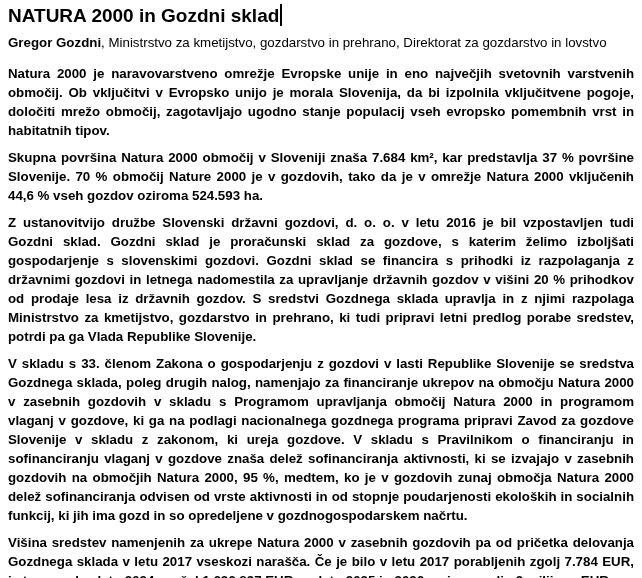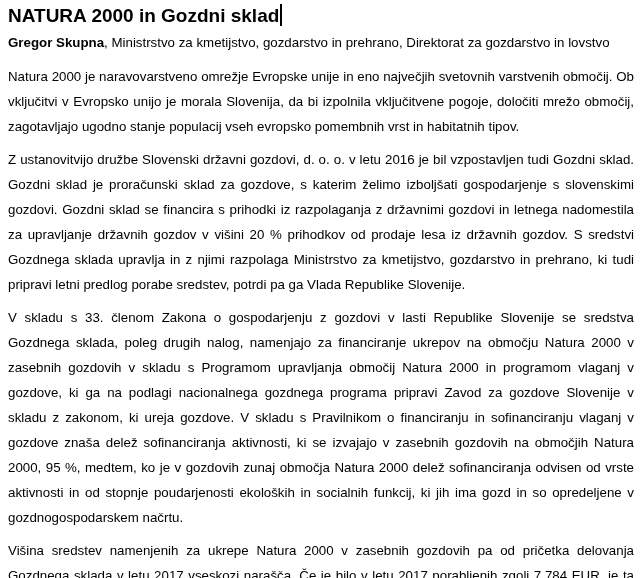--- a/index.html
+++ b/index.html
@@ -32,38 +32,40 @@
     margin-left: 1px;
   }
   .byline {
     font-size: 13.3px;
     line-height: 16px;
     margin: 0 0 13px 0;
   }
   .byline .author-name { font-weight: bold; }
   .para {
     font-size: 13.3px;
-    line-height: 25px;
+    line-height: 19px;
     text-align: justify;
     margin: 0 0 8px 0;
     word-spacing: normal;
+    font-weight: bold;
   }
   .para:last-child { margin-bottom: 12px; }
 </style>
 </head>
 <body>
 
 <div class="page">
 
   <h1 class="title"><span>NATURA 2000 in Gozdni sklad</span><span class="caret"></span></h1>
 
-  <p class="byline"><span class="author-name">Gregor Skupna</span><span>, Ministrstvo za kmetijstvo, gozdarstvo in prehrano, Direktorat za gozdarstvo in lovstvo</span></p>
+  <p class="byline"><span class="author-name">Gregor Gozdni</span><span>, Ministrstvo za kmetijstvo, gozdarstvo in prehrano, Direktorat za gozdarstvo in lovstvo</span></p>
 
   <p class="para">Natura 2000 je naravovarstveno omrežje Evropske unije in eno največjih svetovnih varstvenih območij. Ob vključitvi v Evropsko unijo je morala Slovenija, da bi izpolnila vključitvene pogoje, določiti mrežo območij, zagotavljajo ugodno stanje populacij vseh evropsko pomembnih vrst in habitatnih tipov.</p>
 
+  <p class="para">Skupna površina Natura 2000 območij v Sloveniji znaša 7.684 km², kar predstavlja 37 % površine Slovenije. 70 % območij Nature 2000 je v gozdovih, tako da je v omrežje Natura 2000 vključenih 44,6 % vseh gozdov oziroma 524.593 ha.</p>
 
   <p class="para">Z ustanovitvijo družbe Slovenski državni gozdovi, d. o. o. v letu 2016 je bil vzpostavljen tudi Gozdni sklad. Gozdni sklad je proračunski sklad za gozdove, s katerim želimo izboljšati gospodarjenje s slovenskimi gozdovi. Gozdni sklad se financira s prihodki iz razpolaganja z državnimi gozdovi in letnega nadomestila za upravljanje državnih gozdov v višini 20 % prihodkov od prodaje lesa iz državnih gozdov. S sredstvi Gozdnega sklada upravlja in z njimi razpolaga Ministrstvo za kmetijstvo, gozdarstvo in prehrano, ki tudi pripravi letni predlog porabe sredstev, potrdi pa ga Vlada Republike Slovenije.</p>
 
   <p class="para">V skladu s 33. členom Zakona o gospodarjenju z gozdovi v lasti Republike Slovenije se sredstva Gozdnega sklada, poleg drugih nalog, namenjajo za financiranje ukrepov na območju Natura 2000 v zasebnih gozdovih v skladu s Programom upravljanja območij Natura 2000 in programom vlaganj v gozdove, ki ga na podlagi nacionalnega gozdnega programa pripravi Zavod za gozdove Slovenije v skladu z zakonom, ki ureja gozdove. V skladu s Pravilnikom o financiranju in sofinanciranju vlaganj v gozdove znaša delež sofinanciranja aktivnosti, ki se izvajajo v zasebnih gozdovih na območjih Natura 2000, 95 %, medtem, ko je v gozdovih zunaj območja Natura 2000 delež sofinanciranja odvisen od vrste aktivnosti in od stopnje poudarjenosti ekoloških in socialnih funkcij, ki jih ima gozd in so opredeljene v gozdnogospodarskem načrtu.</p>
 
   <p class="para">Višina sredstev namenjenih za ukrepe Natura 2000 v zasebnih gozdovih pa od pričetka delovanja Gozdnega sklada v letu 2017 vseskozi narašča. Če je bilo v letu 2017 porabljenih zgolj 7.784 EUR, je ta znesek v letu 2024 znašal 1.636.897 EUR, za leto 2025 in 2026 pa je na voljo 3 milijone EUR.</p>
 
 </div>
 
 </body></html>

